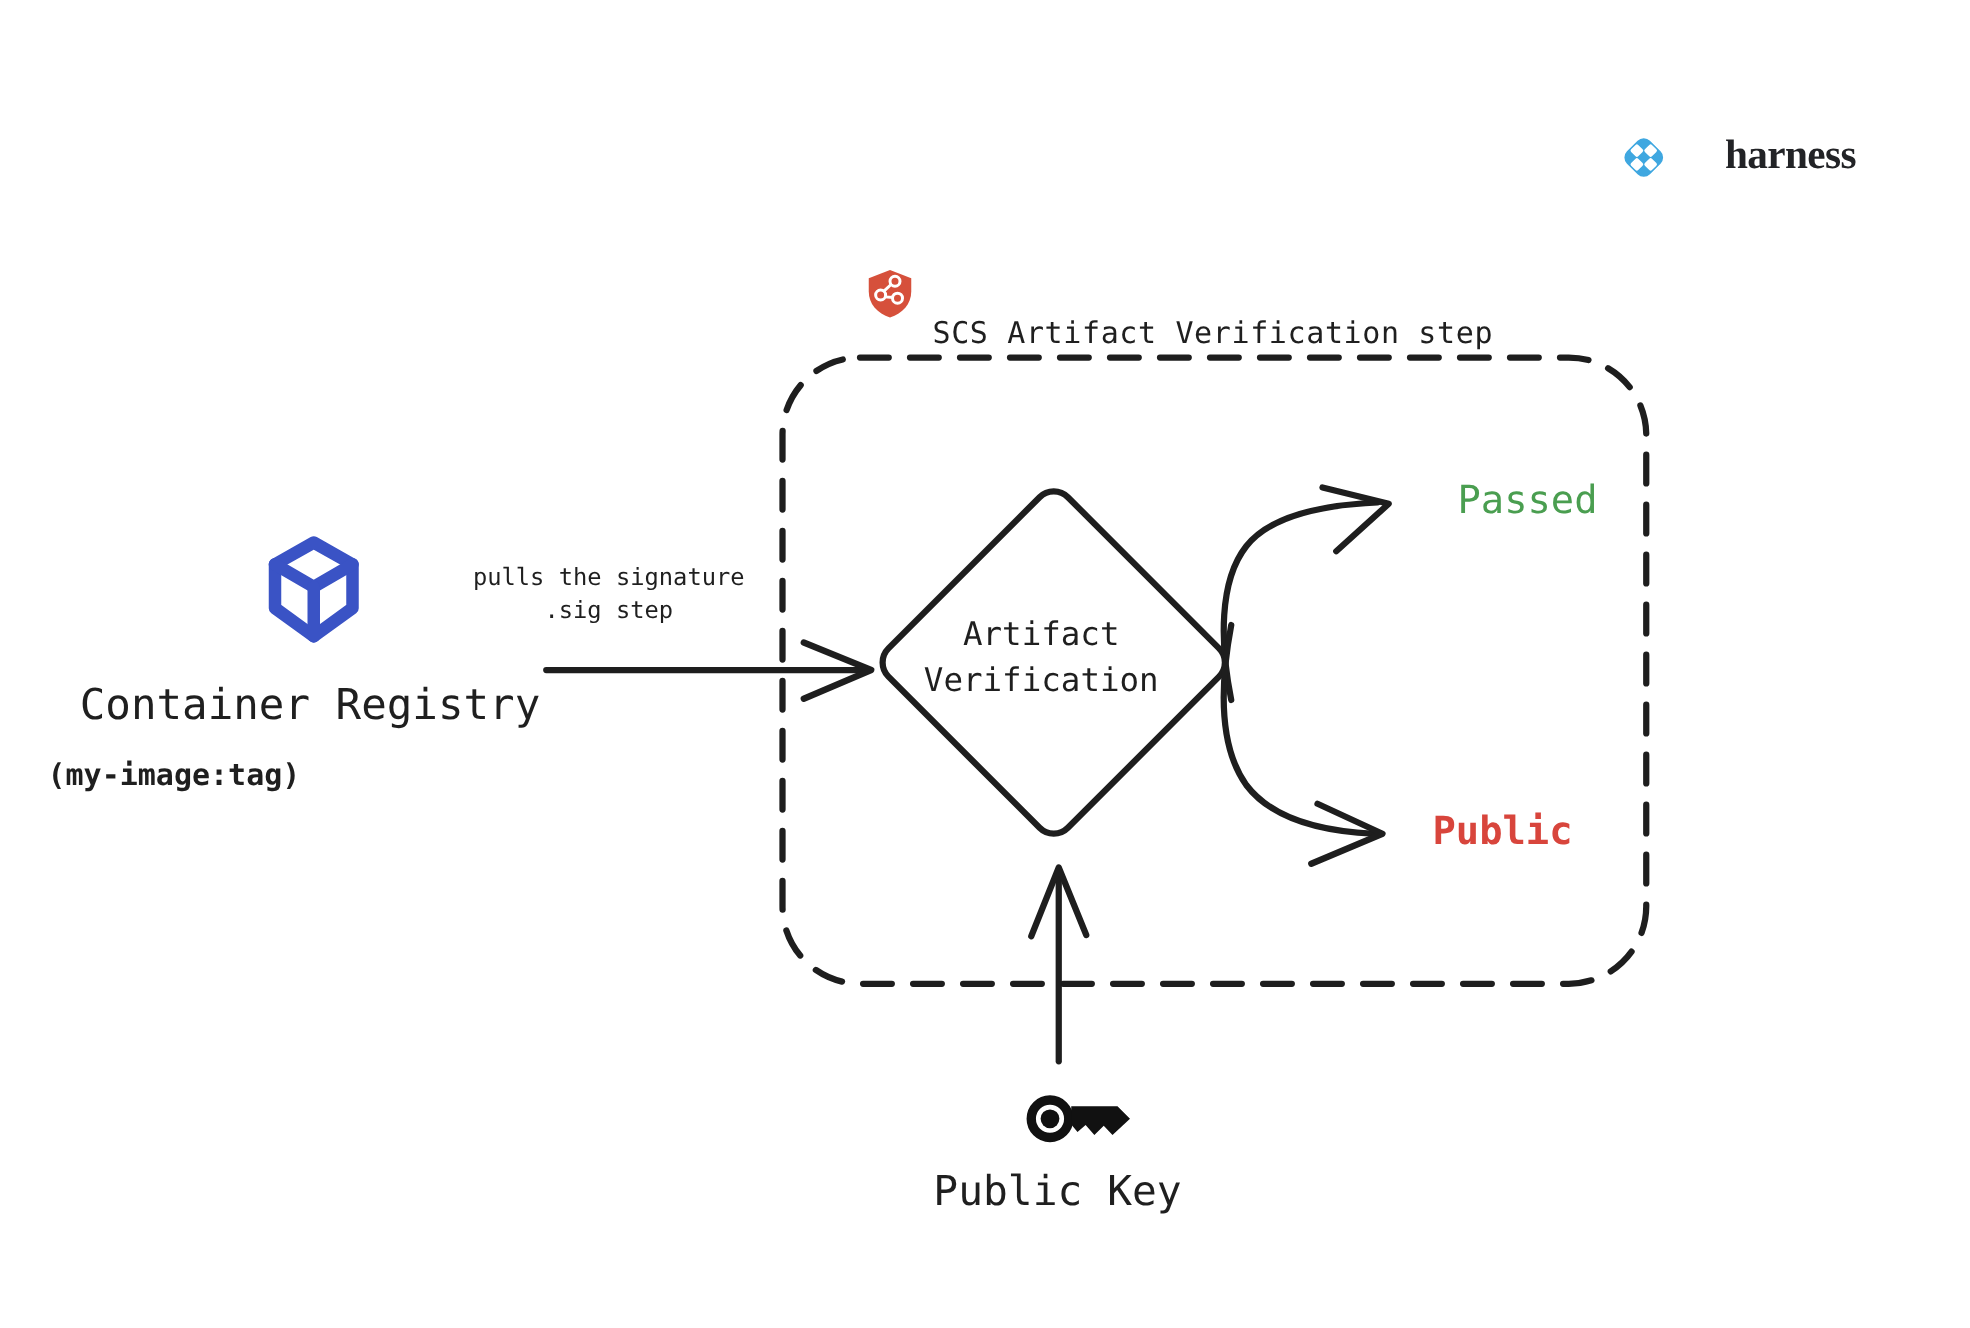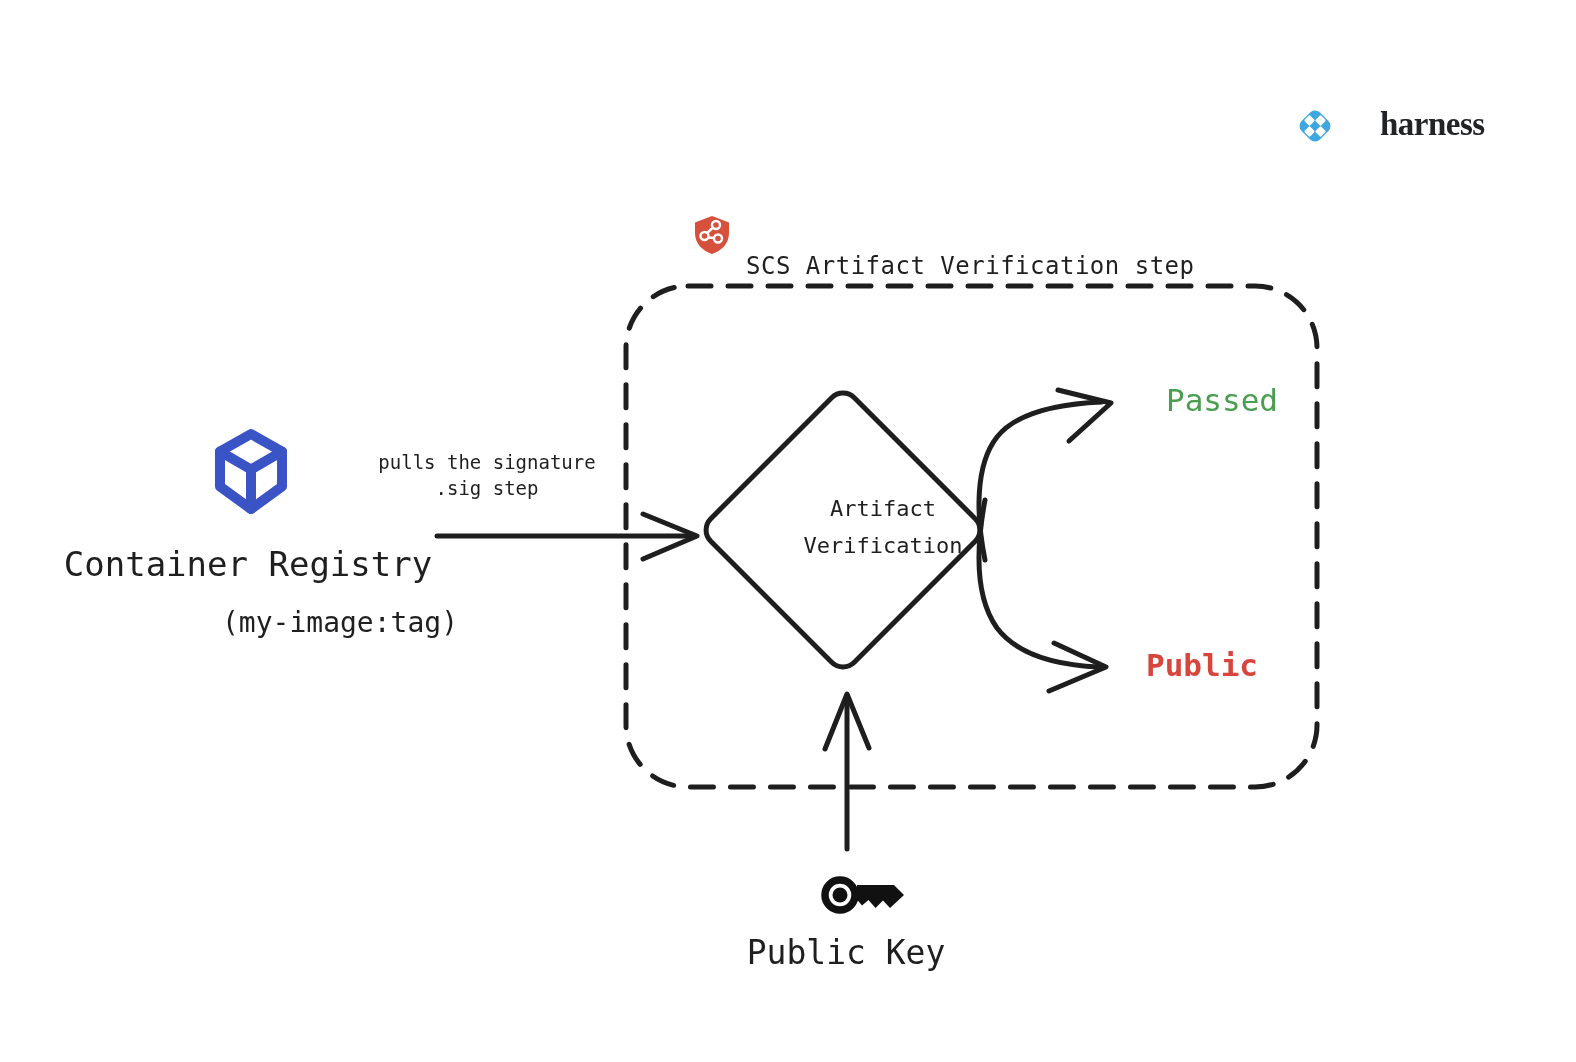--- a/index.html
+++ b/index.html
@@ -6,23 +6,23 @@
   .canvas{
     position:relative;width:1576px;height:1062px;background:#ffffff;
     font-family:"DejaVu Sans Mono",monospace;color:#1f1f1f;overflow:hidden;
   }
   .abs{position:absolute;}
   .strokes{position:absolute;left:0;top:0;}
   .title{left:746px;top:216px;font-size:24px;letter-spacing:.5px;white-space:nowrap;margin-top:36px;}
   .wordmark{left:1380px;top:106px;font-family:Liberation Serif, serif;font-weight:700;
     font-size:33px;color:#222326;letter-spacing:-0.5px;white-space:nowrap;}
   .registry-title{left:38px;top:544px;width:420px;text-align:center;font-size:34px;white-space:nowrap;}
-  .registry-sub{left:38px;top:606px;width:420px;text-align:right;font-size:28px;white-space:nowrap;}
+  .registry-sub{left:38px;top:606px;width:420px;text-align:left;font-size:24px;white-space:nowrap;font-weight:bold;}
   .edge-label{left:367px;top:449px;width:240px;text-align:center;font-size:19px;line-height:26px;}
-  .decision-label{left:763px;top:490px;width:240px;text-align:center;font-size:22px;line-height:37px;}
+  .decision-label{left:713px;top:490px;width:240px;text-align:center;font-size:26px;line-height:37px;}
   .passed{left:1146px;top:382px;font-size:31px;font-weight:normal;color:#4a9e50;white-space:nowrap;margin-left:20px;}
   .failed{left:1146px;top:647px;font-size:31px;font-weight:bold;color:#d8453c;white-space:nowrap;}
   .pubkey{left:696px;top:933px;width:300px;text-align:center;font-size:33px;white-space:nowrap;}
 </style>
 </head>
 <body>
 
 <div class="canvas">
 
   <svg class="strokes" width="1576" height="1062" viewBox="0 0 1576 1062">

